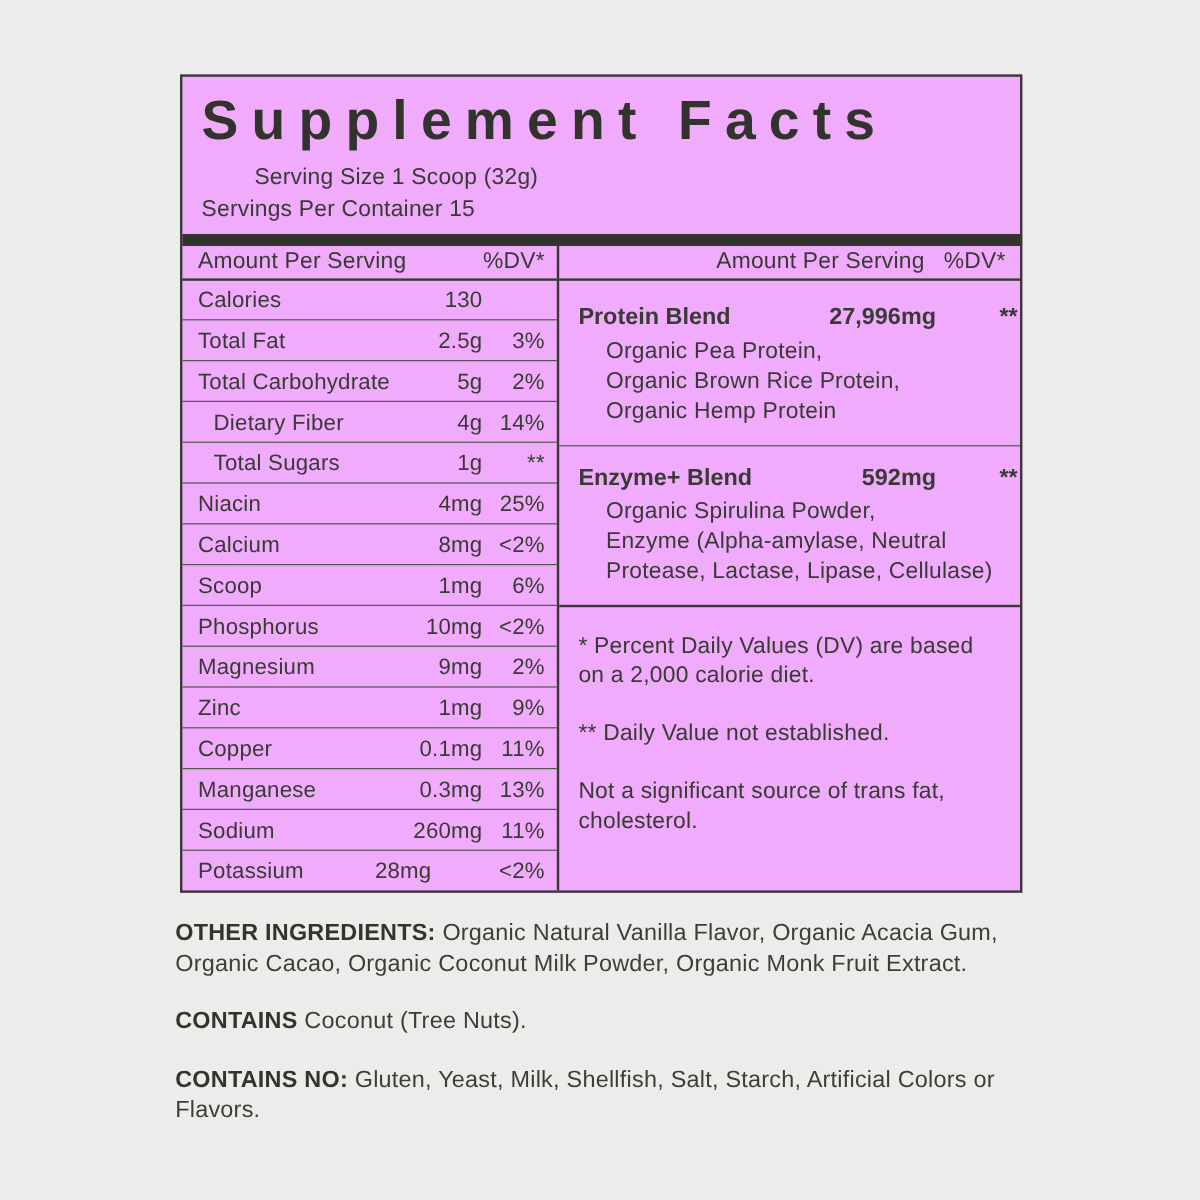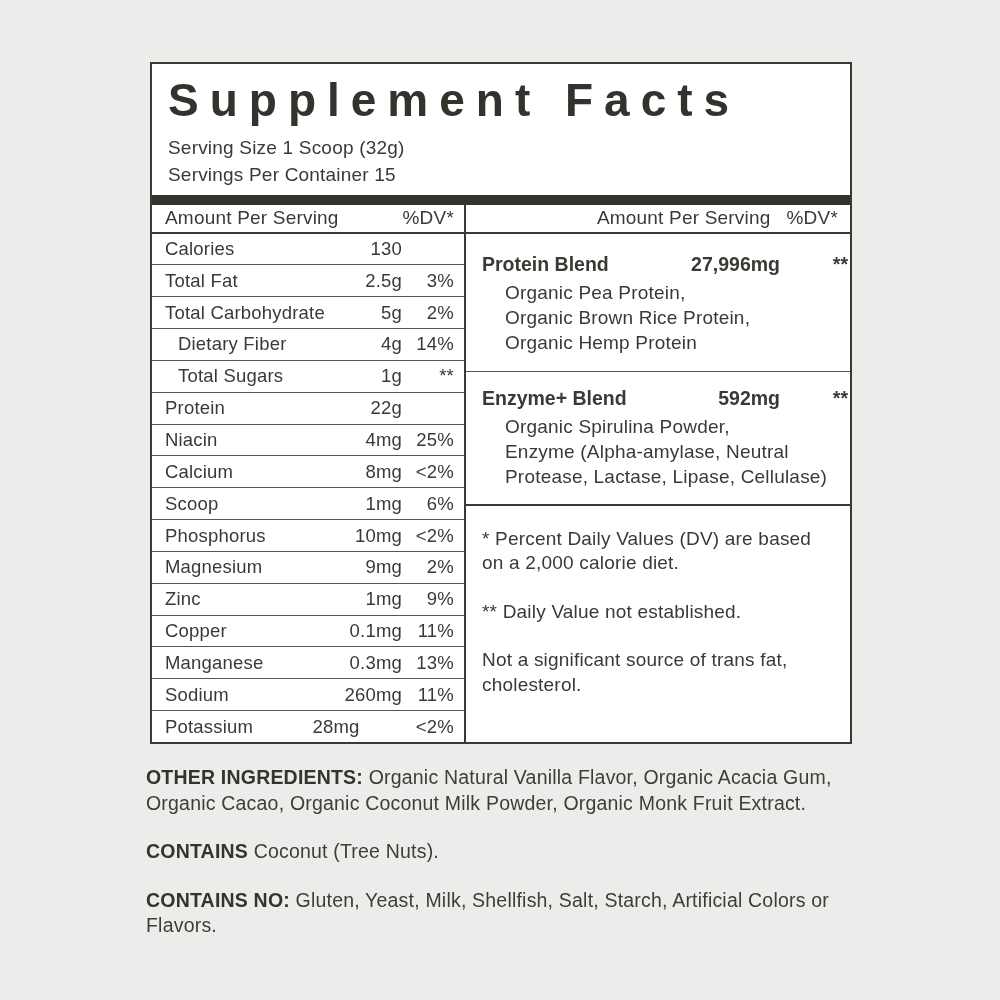--- a/index.html
+++ b/index.html
@@ -8,30 +8,30 @@
     background:#ECECEA;
     font-family:"Liberation Sans","DejaVu Sans",sans-serif;
     color:#3A3A34;
     -webkit-font-smoothing:antialiased;
   }
   .page{position:relative;width:1000px;height:1000px;background:#ECECEA;overflow:hidden;}
 
   
   .panel{
     position:absolute;left:150px;top:62px;width:702px;height:682px;
-    box-sizing:border-box;border:2.5px solid #3A3A34;background:#ffffff;
+    box-sizing:border-box;border:2.5px solid #3A3A34;background:#f0abfc;
     display:flex;flex-direction:column;justify-content:space-between;
   }
   .panel-head{padding:10px 16px 0 16px;}
   .panel-title{
     margin:0;font-size:46px;font-weight:700;letter-spacing:11px;
     line-height:52px;white-space:nowrap;color:#33332E;
   }
   .serving-line{font-size:19px;line-height:25px;letter-spacing:.2px;margin-top:2px;}
-  .panel-head .serving-line:first-of-type{margin-top:9px;}
+  .panel-head .serving-line:first-of-type{margin-top:9px;margin-left:44px;}
 
   .thick-bar{height:10px;background:#34342F;margin-top:8px;flex:0 0 auto;}
 
   .columns{display:flex;flex:1;min-height:0;}
   .left-col{width:314px;box-sizing:border-box;border-right:2px solid #3A3A34;display:flex;flex-direction:column;}
   .right-col{flex:1;display:flex;flex-direction:column;min-width:0;}
 
   .t-header{
     flex:0 0 auto;height:28.5px;box-sizing:border-box;
     border-bottom:2.5px solid #3A3A34;
@@ -115,25 +115,20 @@
             </div>
           <div class="t-row indent">
               <span class="r-name">Dietary Fiber</span>
               <span class="r-amt">4g</span>
               <span class="r-dv">14%</span>
             </div>
           <div class="t-row indent">
               <span class="r-name">Total Sugars</span>
               <span class="r-amt">1g</span>
               <span class="r-dv">**</span>
-            </div>
-          <div class="t-row">
-              <span class="r-name">Protein</span>
-              <span class="r-amt">22g</span>
-              <span class="r-dv"></span>
             </div>
           <div class="t-row">
               <span class="r-name">Niacin</span>
               <span class="r-amt">4mg</span>
               <span class="r-dv">25%</span>
             </div>
           <div class="t-row">
               <span class="r-name">Calcium</span>
               <span class="r-amt">8mg</span>
               <span class="r-dv">&lt;2%</span>

